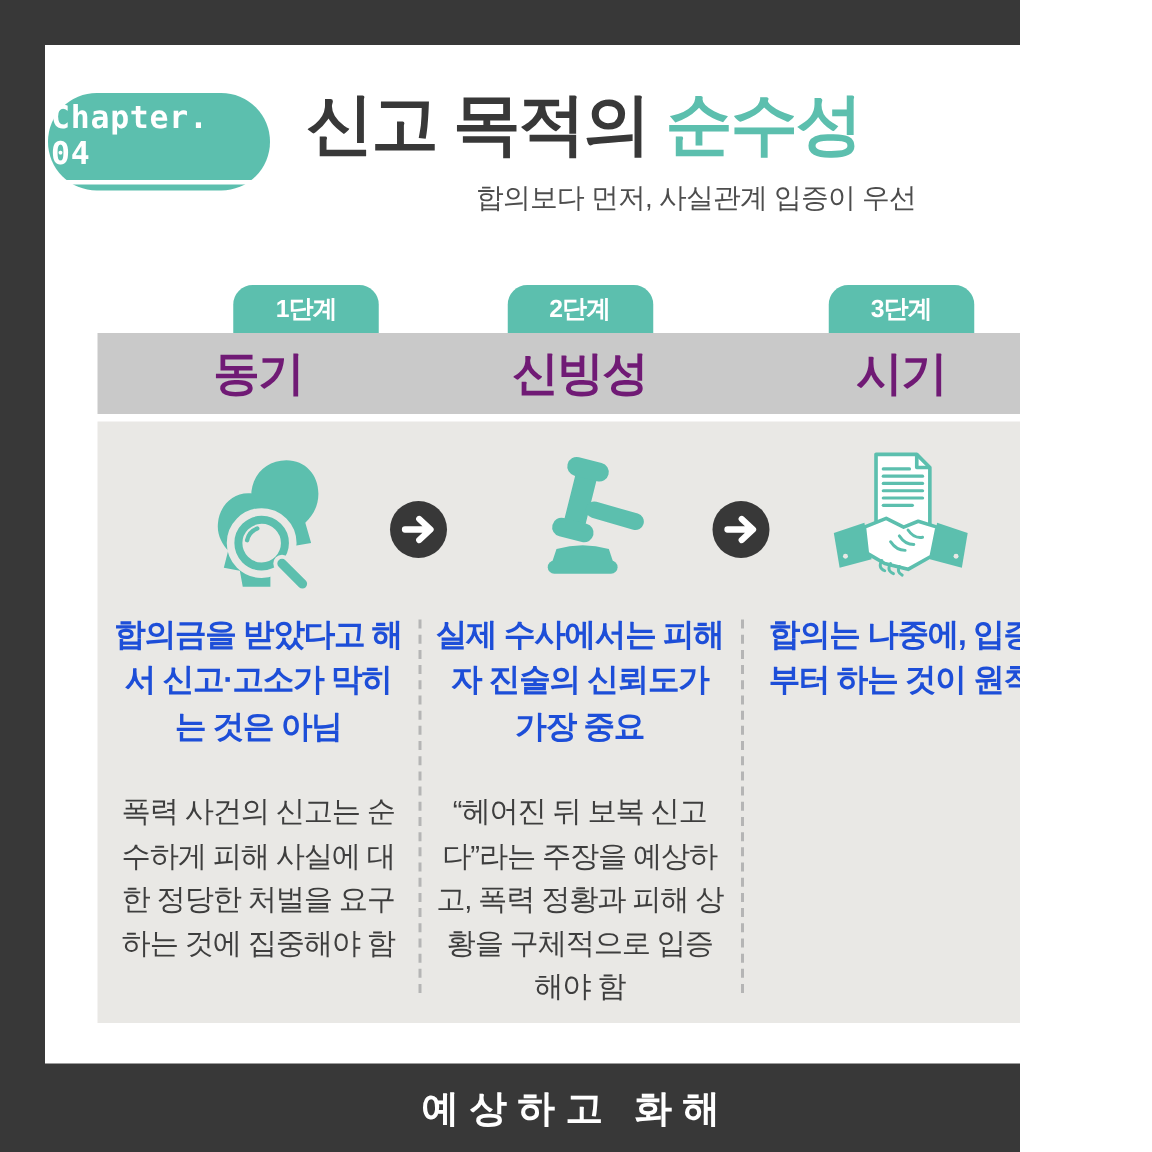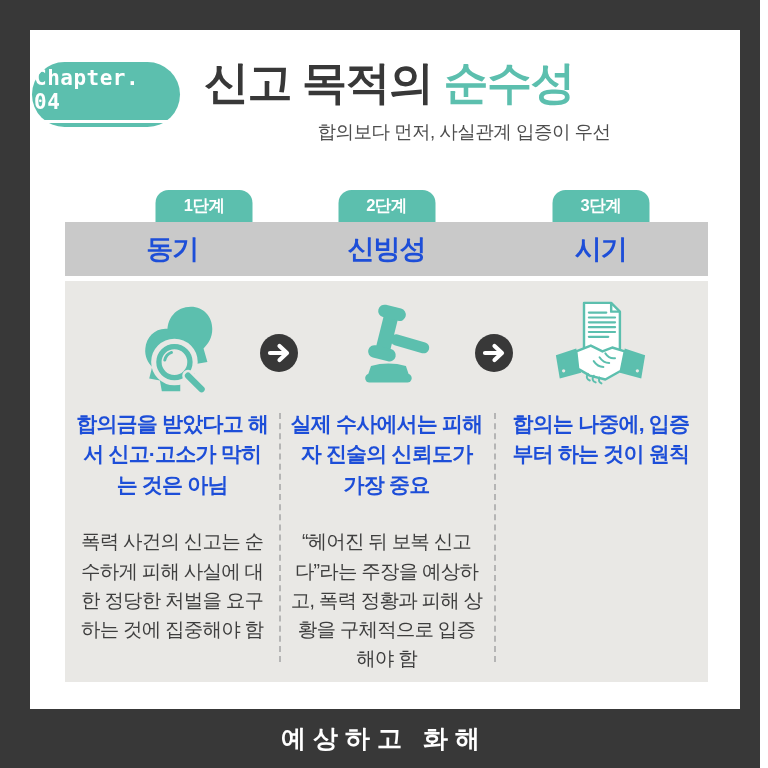--- a/index.html
+++ b/index.html
@@ -1,18 +1,18 @@
 <!DOCTYPE html>
 <html><head>
 <meta charset="utf-8">
 <style>
   * { margin:0; padding:0; box-sizing:border-box; }
   html,body { width:768px; height:768px; }
   body { font-family:"Liberation Sans", sans-serif; }
-  .page { position:relative; width:760px; height:768px; background:#383838; overflow:hidden; }
+  .page { position:relative; width:680px; height:768px; background:#383838; overflow:hidden; }
   .card { position:absolute; left:30px; top:30px; width:710px; height:679px; background:#ffffff; }
 
   
   .chapter-badge { position:absolute; left:2px; top:32px; width:148px; height:65px;
     background:#5CBFAE; border-radius:33px; display:flex; align-items:center; justify-content:center; }
   .chapter-badge span { font-family:"DejaVu Sans Mono","Liberation Mono",monospace;
     font-size:21px; font-weight:700; color:#ffffff; letter-spacing:0.5px;
     border-bottom:3px solid #ffffff; padding:0 2px 6px; }
 
   
@@ -24,21 +24,21 @@
   
   .step-badges { position:absolute; left:35px; top:160px; width:643px; height:32px; }
   .step-badge { position:absolute; top:0; transform:translateX(-50%); width:97px; height:32px;
     background:#5CBFAE; border-radius:13px 13px 0 0; display:flex; align-items:center; justify-content:center; }
   .step-badge span { color:#ffffff; font-size:16.5px; font-weight:700; letter-spacing:-0.5px; }
   .step-badge.s1 { left:16.67%;margin-left:32px; } .step-badge.s2 { left:50%; } .step-badge.s3 { left:83.33%; }
 
   
   .bar { position:absolute; left:35px; top:192px; width:643px; height:54px; background:#C9C9C9; display:flex; }
   .bar .cell { flex:1; display:flex; align-items:center; justify-content:center;
-    font-size:27px; font-weight:800; color:#1d4ed8; letter-spacing:-1px; }
+    font-size:31px; font-weight:800; color:#701a75; letter-spacing:-1px; }
 
   
   .panel { position:absolute; left:35px; top:251px; width:643px; height:401px; background:#E9E8E5; }
   .icons-row { display:flex; height:120px; padding-top:14px; }
   .icon-cell { flex:1; display:flex; align-items:center; justify-content:center; }
   .arrow { position:absolute; top:52px; transform:translateX(-50%); width:40px; height:40px; }
   .arrow.a1 { left:33.33%; } .arrow.a2 { left:66.67%; }
   .divider { position:absolute; top:132px; bottom:20px; width:0; border-left:2px dashed #b5b5b5; }
   .divider.d1 { left:33.33%; } .divider.d2 { left:66.67%; }
 

